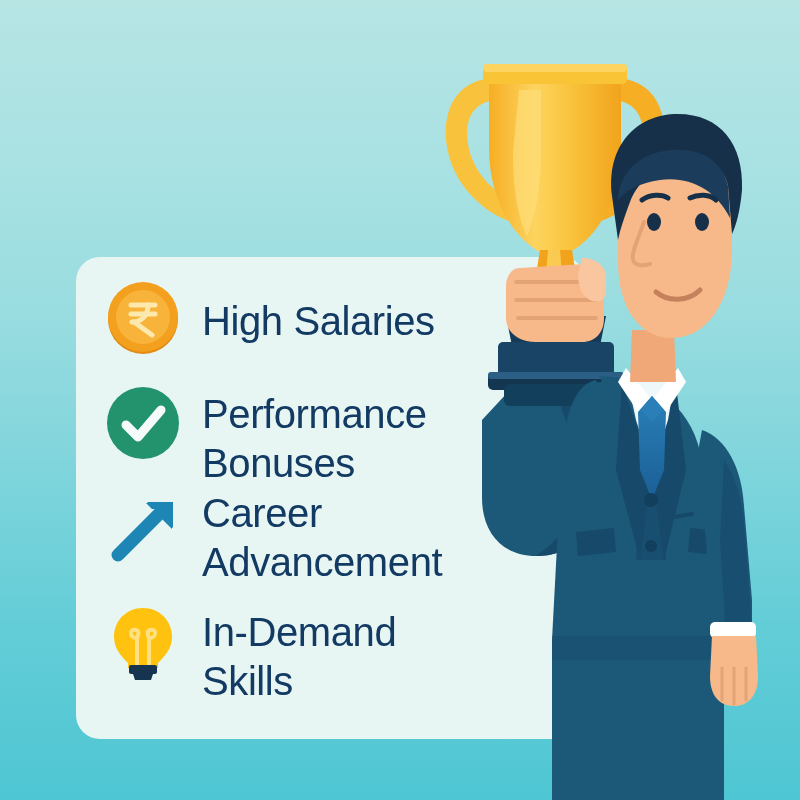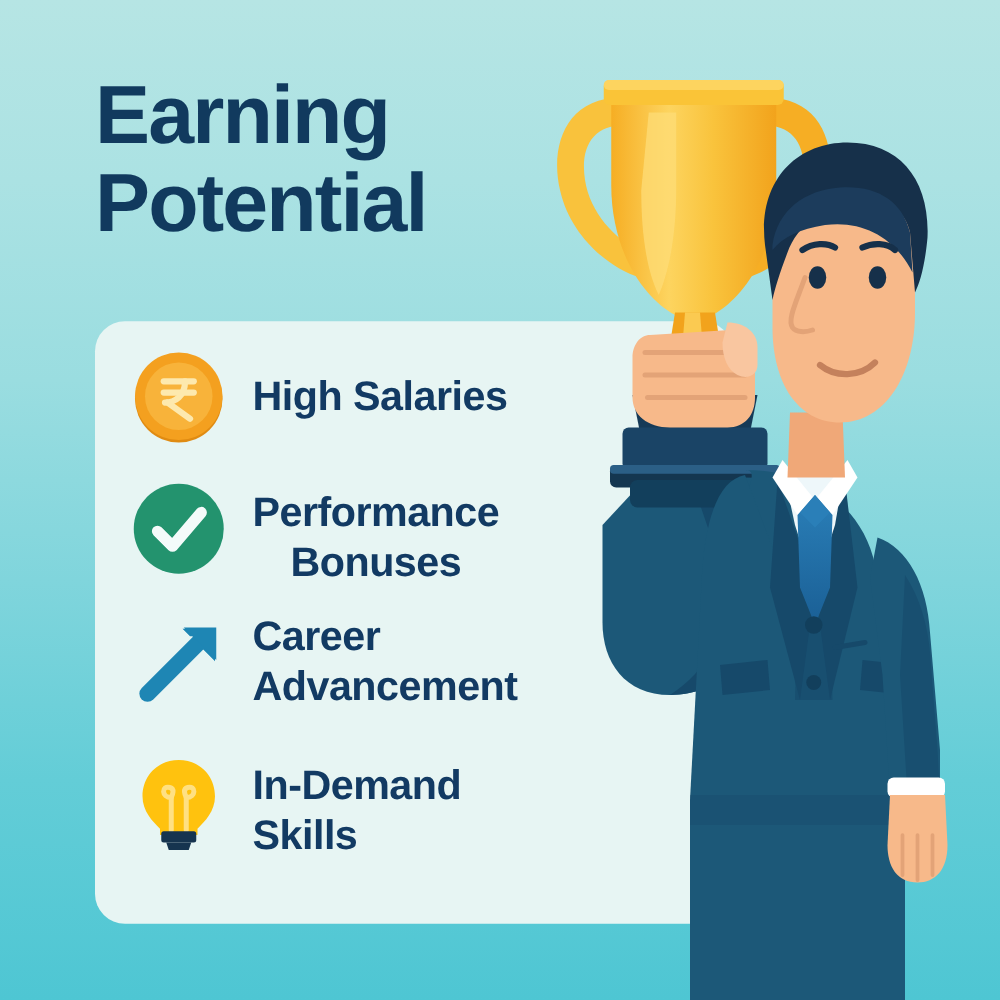--- a/index.html
+++ b/index.html
@@ -63,52 +63,50 @@
   }
   .feat-icon {
     width: 78px;
     height: 78px;
     flex: 0 0 78px;
     position: relative;
   }
   .feat-label {
     margin-left: 20px;
     color: #123a63;
-    font-size: 33px;
-    font-weight: bold;
+    font-size: 40px;
+    font-weight: normal;
     line-height: 1.22;
     letter-spacing: -0.4px;
     white-space: pre-line;
   }
   .f1 { top: 22px; }
   .f2 { top: 127px; }
   .f3 { top: 232px; }
   .f4 { top: 345px; }
   .f1 .feat-label { padding-top: 18px; }
-  .f2 .feat-label { padding-top: 6px; text-align: center; }
+  .f2 .feat-label { padding-top: 6px; }
   .f3 .feat-label { padding-top: 0px; }
   .f4 .feat-label { padding-top: 6px; }
 
   
   .illus {
     position: absolute;
     left: 0;
     top: 0;
     width: 800px;
     height: 800px;
     pointer-events: none;
   }
 </style>
 </head>
 <body>
 
 <div id="poster">
 
-  <div class="title">Earning
-Potential</div>
 
   <div class="card"></div>
 
   <svg class="illus" viewBox="0 0 800 800">
     <defs>
       <linearGradient id="cupGrad" x1="0" y1="0" x2="1" y2="0">
         <stop offset="0%" stop-color="#f6ae24"></stop>
         <stop offset="35%" stop-color="#fdd45f"></stop>
         <stop offset="62%" stop-color="#f9c33c"></stop>
         <stop offset="100%" stop-color="#f2a31c"></stop>

